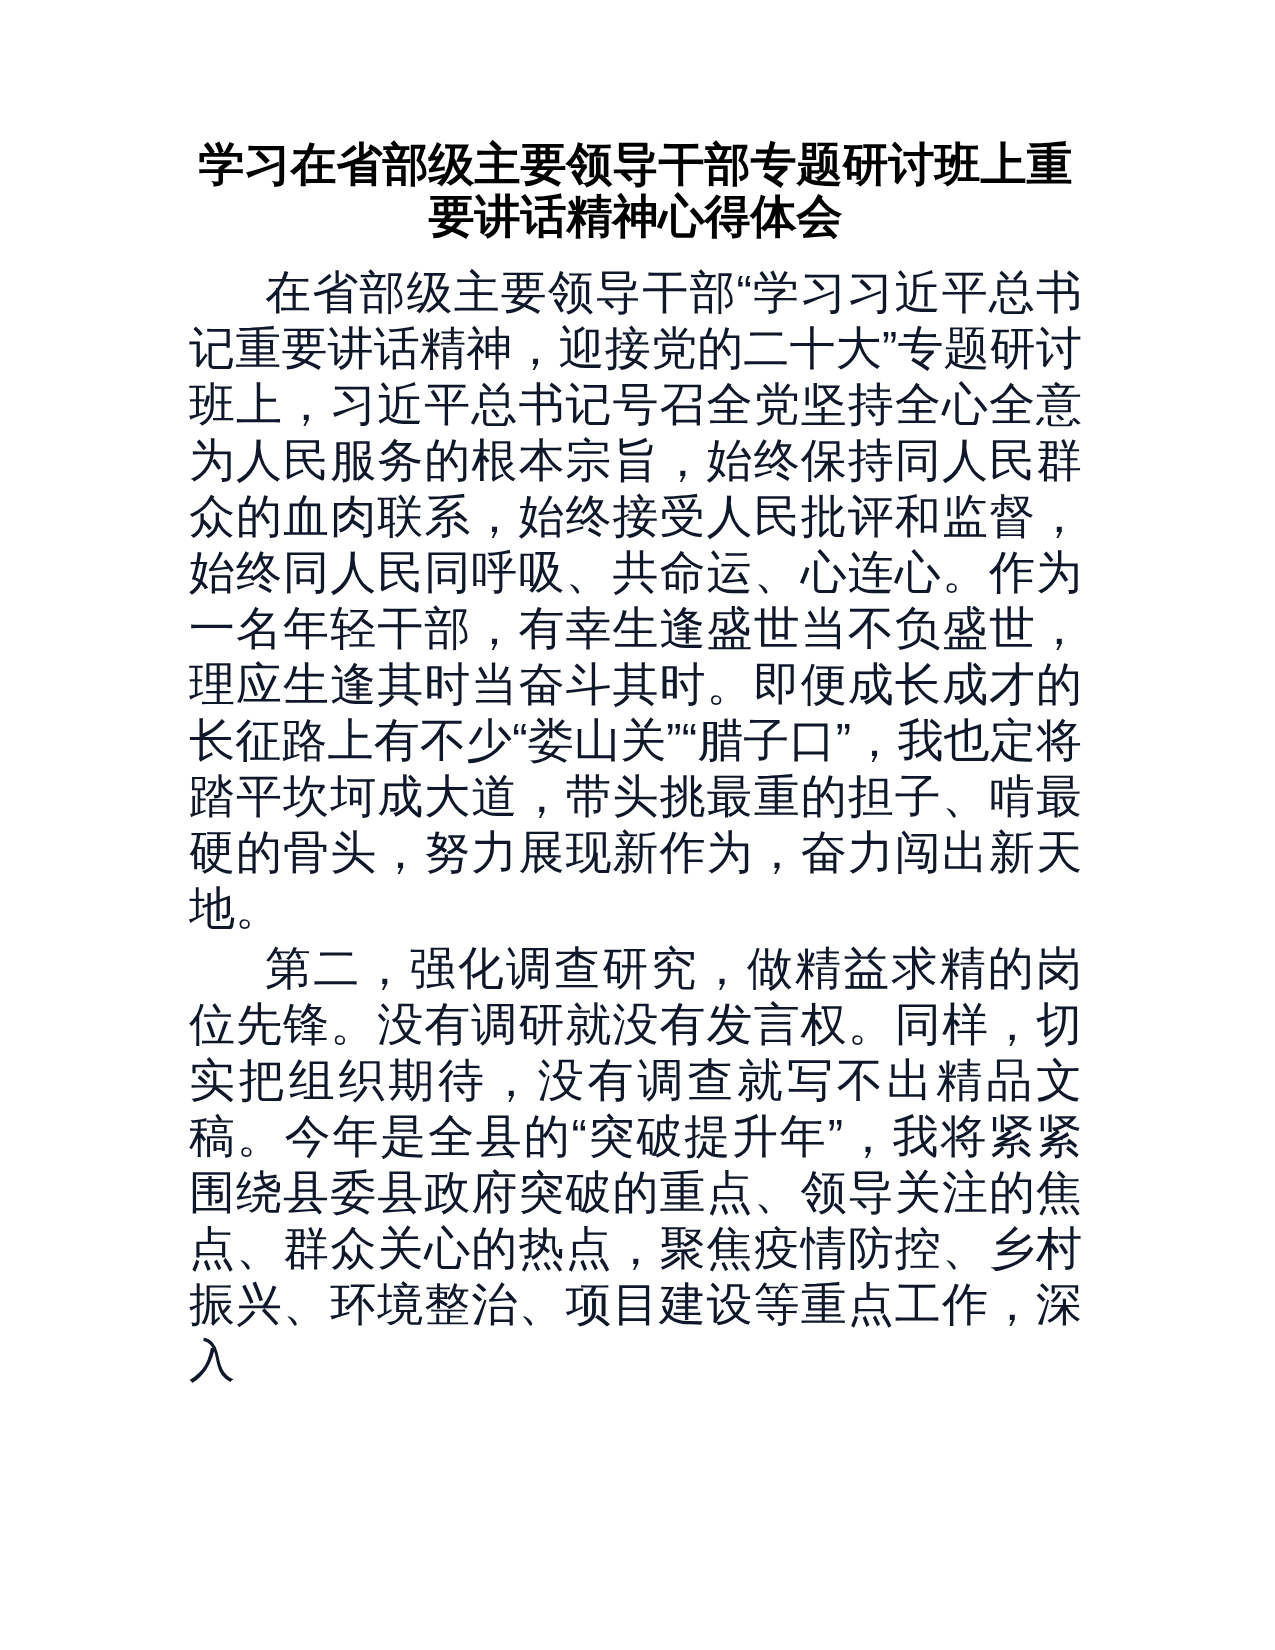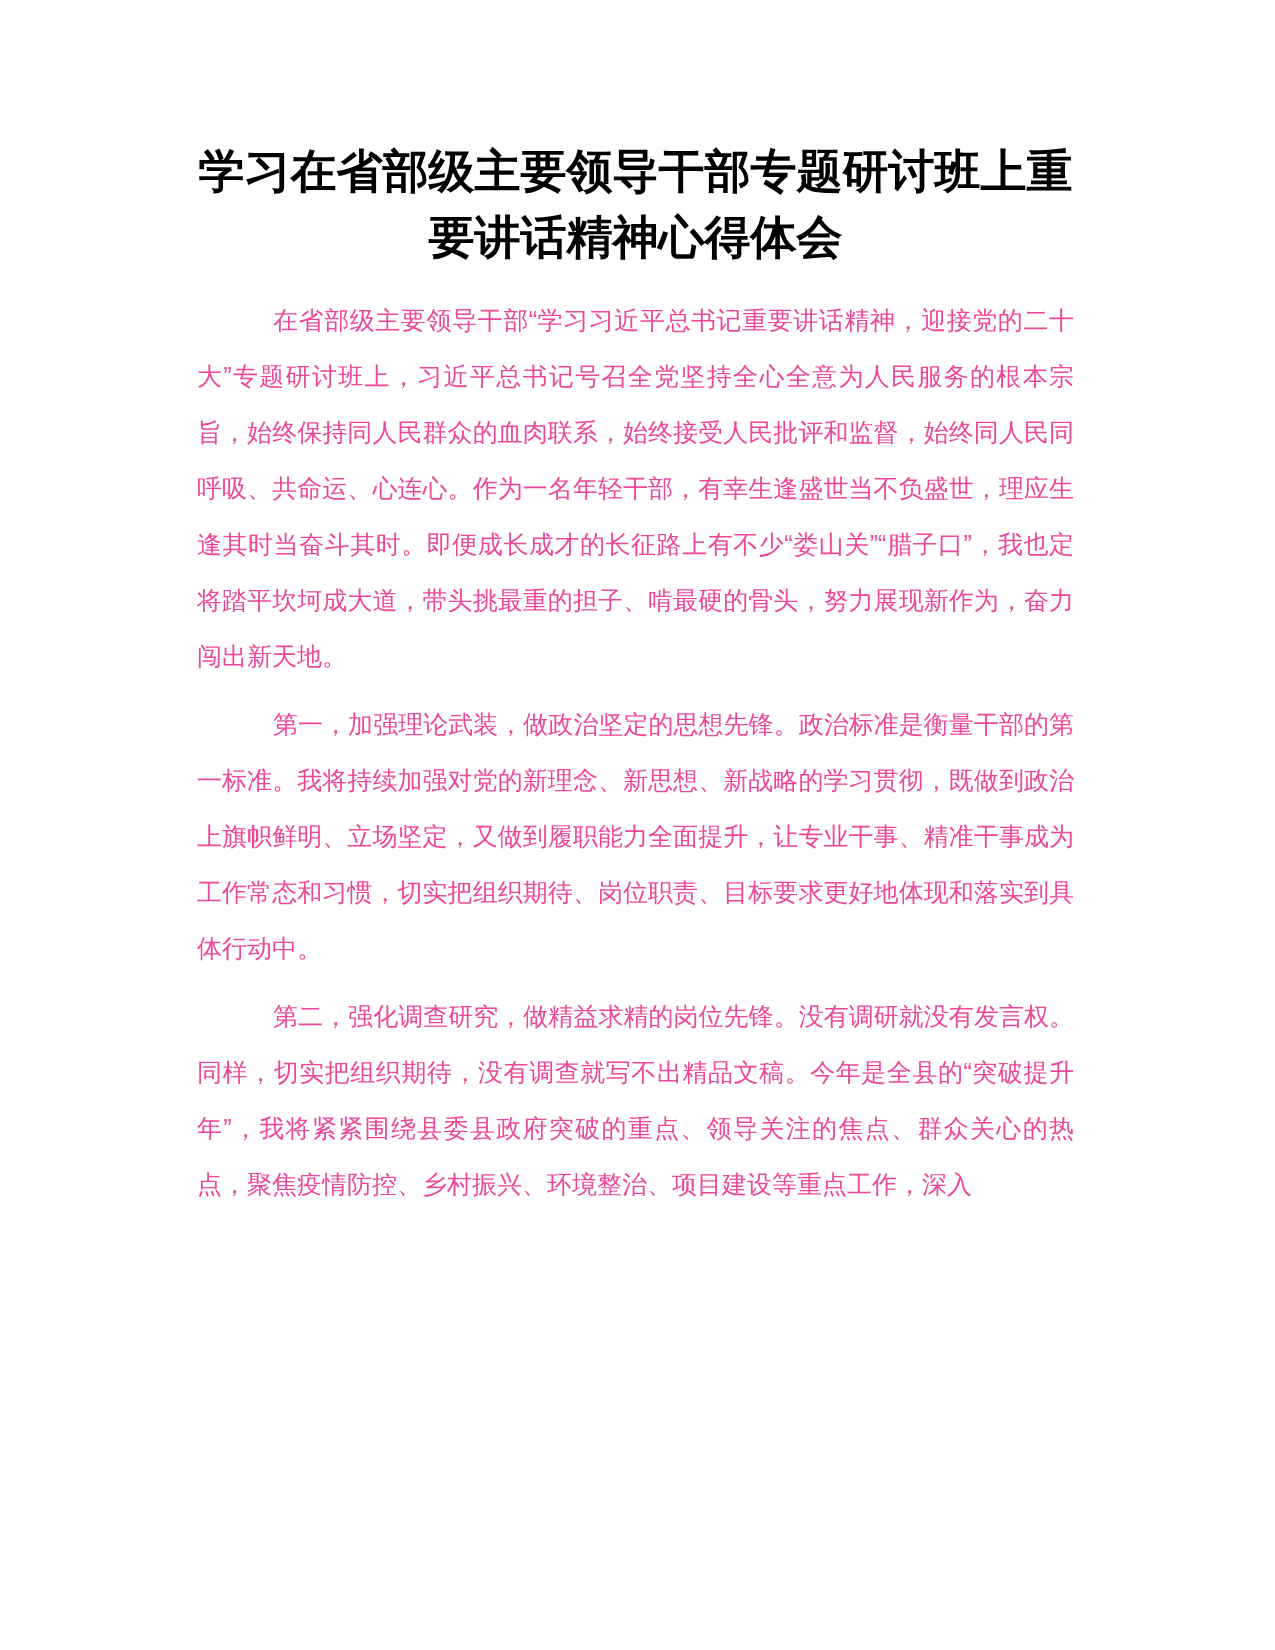--- a/index.html
+++ b/index.html
@@ -19,53 +19,52 @@
   .doc-body {
     position: absolute;
     left: 185px;
     top: 138px;
     width: 901px;
   }
   .doc-title {
     font-family: "Liberation Sans", "DejaVu Sans", sans-serif;
     font-weight: bold;
     font-size: 46px;
-    line-height: 66px;
+    line-height: 52px;
     color: #000000;
     text-align: center;
     letter-spacing: 0px;
     margin: 0 0 22px 0;
     word-break: break-all;
   }
   .para {
     font-family: "Liberation Sans", "DejaVu Sans", sans-serif;
     font-weight: normal;
-    font-size: 25px;
+    font-size: 46px;
     line-height: 56px;
-    color: #ec4899;
+    color: #0f172a;
     text-align: justify;
     text-align-last: left;
     text-justify: inter-character;
     text-indent: 76px;
-    margin: 12px;
+    margin: 4px;
     word-break: break-all;
     letter-spacing: 0px;
   }
   .para + .para {
     margin-top: 0px;
   }
 </style>
 </head>
 <body>
 
 <div class="page">
   <div class="doc-body">
 
     <h1 class="doc-title">学习在省部级主要领导干部专题研讨班上重要讲话精神心得体会</h1>
 
     <p class="para">在省部级主要领导干部“学习习近平总书记重要讲话精神，迎接党的二十大”专题研讨班上，习近平总书记号召全党坚持全心全意为人民服务的根本宗旨，始终保持同人民群众的血肉联系，始终接受人民批评和监督，始终同人民同呼吸、共命运、心连心。作为一名年轻干部，有幸生逢盛世当不负盛世，理应生逢其时当奋斗其时。即便成长成才的长征路上有不少“娄山关”“腊子口”，我也定将踏平坎坷成大道，带头挑最重的担子、啃最硬的骨头，努力展现新作为，奋力闯出新天地。</p>
 
-    <p class="para">第一，加强理论武装，做政治坚定的思想先锋。政治标准是衡量干部的第一标准。我将持续加强对党的新理念、新思想、新战略的学习贯彻，既做到政治上旗帜鲜明、立场坚定，又做到履职能力全面提升，让专业干事、精准干事成为工作常态和习惯，切实把组织期待、岗位职责、目标要求更好地体现和落实到具体行动中。</p>
 
     <p class="para">第二，强化调查研究，做精益求精的岗位先锋。没有调研就没有发言权。同样，切实把组织期待，没有调查就写不出精品文稿。今年是全县的“突破提升年”，我将紧紧围绕县委县政府突破的重点、领导关注的焦点、群众关心的热点，聚焦疫情防控、乡村振兴、环境整治、项目建设等重点工作，深入</p>
 
   </div>
 </div>
 
 </body></html>

